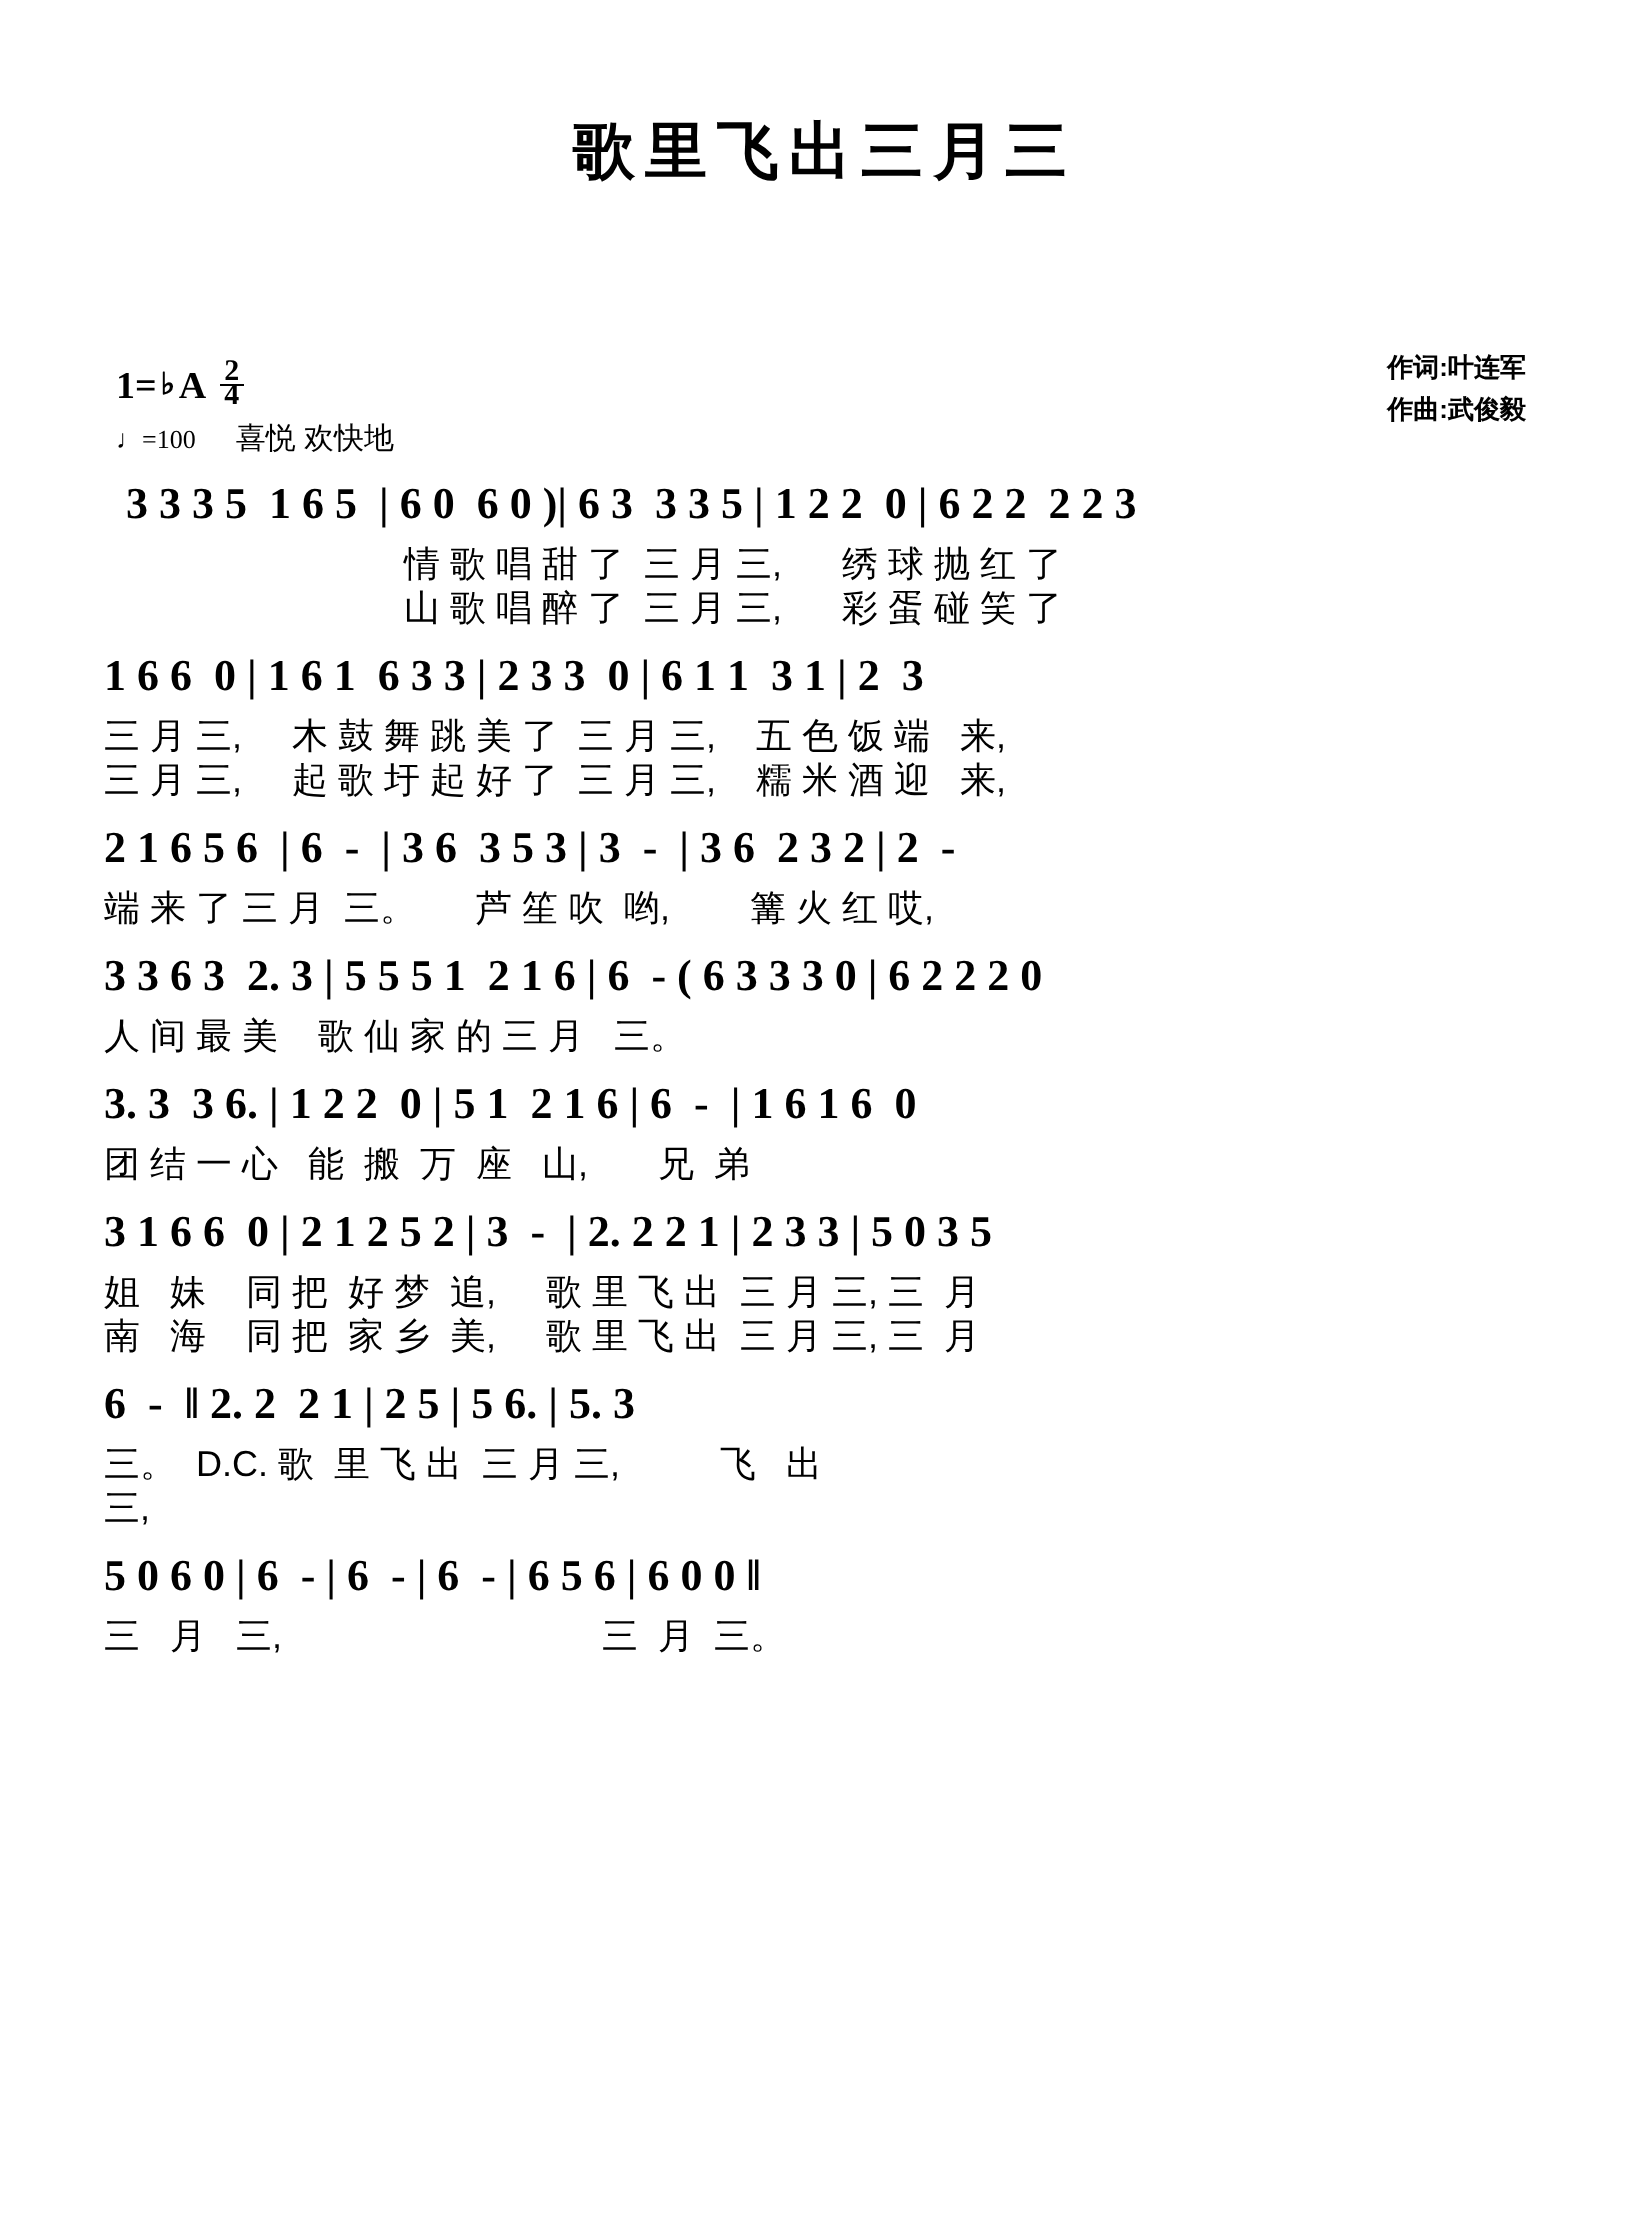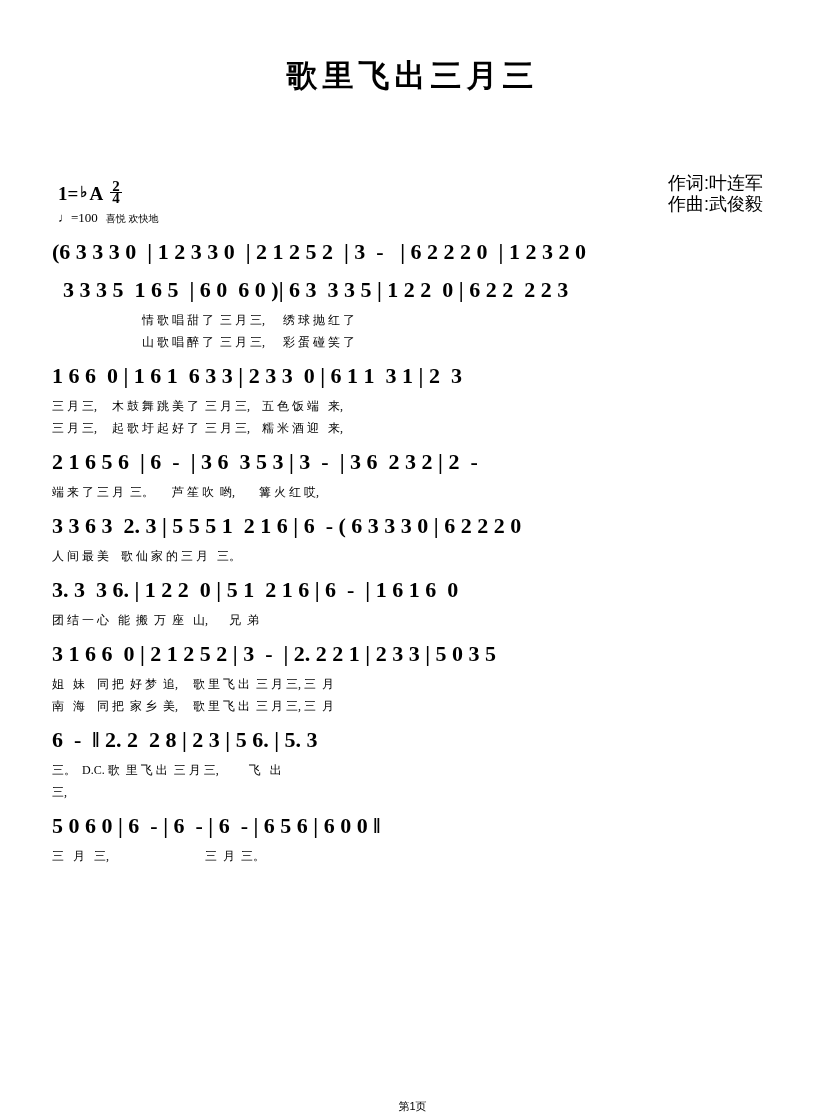--- a/index.html
+++ b/index.html
@@ -23,22 +23,22 @@
     font-size:31px;
     letter-spacing:5px;
     margin-top:55px;
   }
   .credits{
     position:absolute;
     right:62px;
     top:118px;
     text-align:center;
     font-family:"Liberation Sans", sans-serif;
-    font-weight:normal;
-    font-size:18px;
+    font-weight:bold;
+    font-size:13px;
     line-height:21px;
   }
   .keyblock{
     position:absolute;
     left:58px;
     top:128px;
     font-family:"Liberation Serif", serif;
   }
   .keyline{
     font-size:19px;
@@ -58,21 +58,21 @@
     top:-2px;
   }
   .meter .num{display:block;border-bottom:1.6px solid #000;padding:0 2px;}
   .meter .den{display:block;padding:0 2px;}
   .tempo{
     font-size:13px;
     margin-top:4px;
     white-space:nowrap;
   }
   .tempo .note{font-size:13px;}
-  .tempo .mood{margin-left:8px;font-family:"Liberation Sans", sans-serif;font-size:10px;}
+  .tempo .mood{margin-left:20px;font-family:"Liberation Sans", sans-serif;font-size:15px;}
 
   .staff{
     position:absolute;
     left:52px;
     right:42px;
     top:182px;
   }
   .system{
     position:relative;
     margin-bottom:0px;
@@ -81,22 +81,22 @@
     font-family:"Liberation Serif", serif;
     font-size:22px;
     font-weight:bold;
     letter-spacing:0px;
     white-space:pre;
     line-height:30px;
     height:34px;
     display:block;
   }
   .lyrics{
-    font-family:Liberation Serif, serif;
-    font-size:12px;
+    font-family:Liberation Sans, sans-serif;
+    font-size:18px;
     white-space:pre;
     line-height:22px;
     height:22px;
     letter-spacing:0px;
   }
   .lyrics.l2{}
   .spacer8{height:8px;}
   .spacer4{height:4px;}
 
   .pagenum{
@@ -131,24 +131,20 @@
         <span class="den">4</span>
       </span>
     </div>
     <div class="tempo">
       <span class="note">♩=100</span><span class="mood">喜悦 欢快地</span>
     </div>
   </div>
 
   <div class="staff">
 
-    <div class="system">
-      <div class="notes">(6 3 3 3 0  | 1 2 3 3 0  | 2 1 2 5 2  | 3  -   | 6 2 2 2 0  | 1 2 3 2 0</div>
-      <div class="spacer4"></div>
-    </div>
 
     <div class="system">
       <div class="notes">  3 3 3 5  1 6 5  | 6 0  6 0 )| 6 3  3 3 5 | 1 2 2  0 | 6 2 2  2 2 3</div>
       <div class="lyrics">                              情 歌 唱 甜 了  三 月 三,      绣 球 抛 红 了</div>
       <div class="lyrics l2">                              山 歌 唱 醉 了  三 月 三,      彩 蛋 碰 笑 了</div>
       <div class="spacer8"></div>
     </div>
 
     <div class="system">
       <div class="notes">1 6 6  0 | 1 6 1  6 3 3 | 2 3 3  0 | 6 1 1  3 1 | 2  3</div>
@@ -177,28 +173,27 @@
     </div>
 
     <div class="system">
       <div class="notes">3 1 6 6  0 | 2 1 2 5 2 | 3  -  | 2. 2 2 1 | 2 3 3 | 5 0 3 5</div>
       <div class="lyrics">姐   妹    同 把  好 梦  追,     歌 里 飞 出  三 月 三, 三  月</div>
       <div class="lyrics l2">南   海    同 把  家 乡  美,     歌 里 飞 出  三 月 三, 三  月</div>
       <div class="spacer8"></div>
     </div>
 
     <div class="system">
-      <div class="notes">6  -  ‖ 2. 2  2 8 | 2 3 | 5 6. | 5. 3</div>
+      <div class="notes">6  -  ‖ 2. 2  2 1 | 2 5 | 5 6. | 5. 3</div>
       <div class="lyrics">三。  D.C. 歌  里 飞 出  三 月 三,          飞   出</div>
       <div class="lyrics l2">三,</div>
       <div class="spacer8"></div>
     </div>
 
     <div class="system">
       <div class="notes">5 0 6 0 | 6  - | 6  - | 6  - | 6 5 6 | 6 0 0 ‖</div>
       <div class="lyrics">三   月   三,                                三  月  三。</div>
     </div>
 
   </div>
 
-  <div class="pagenum">第1页</div>
 
 </div>
 
 </body></html>

